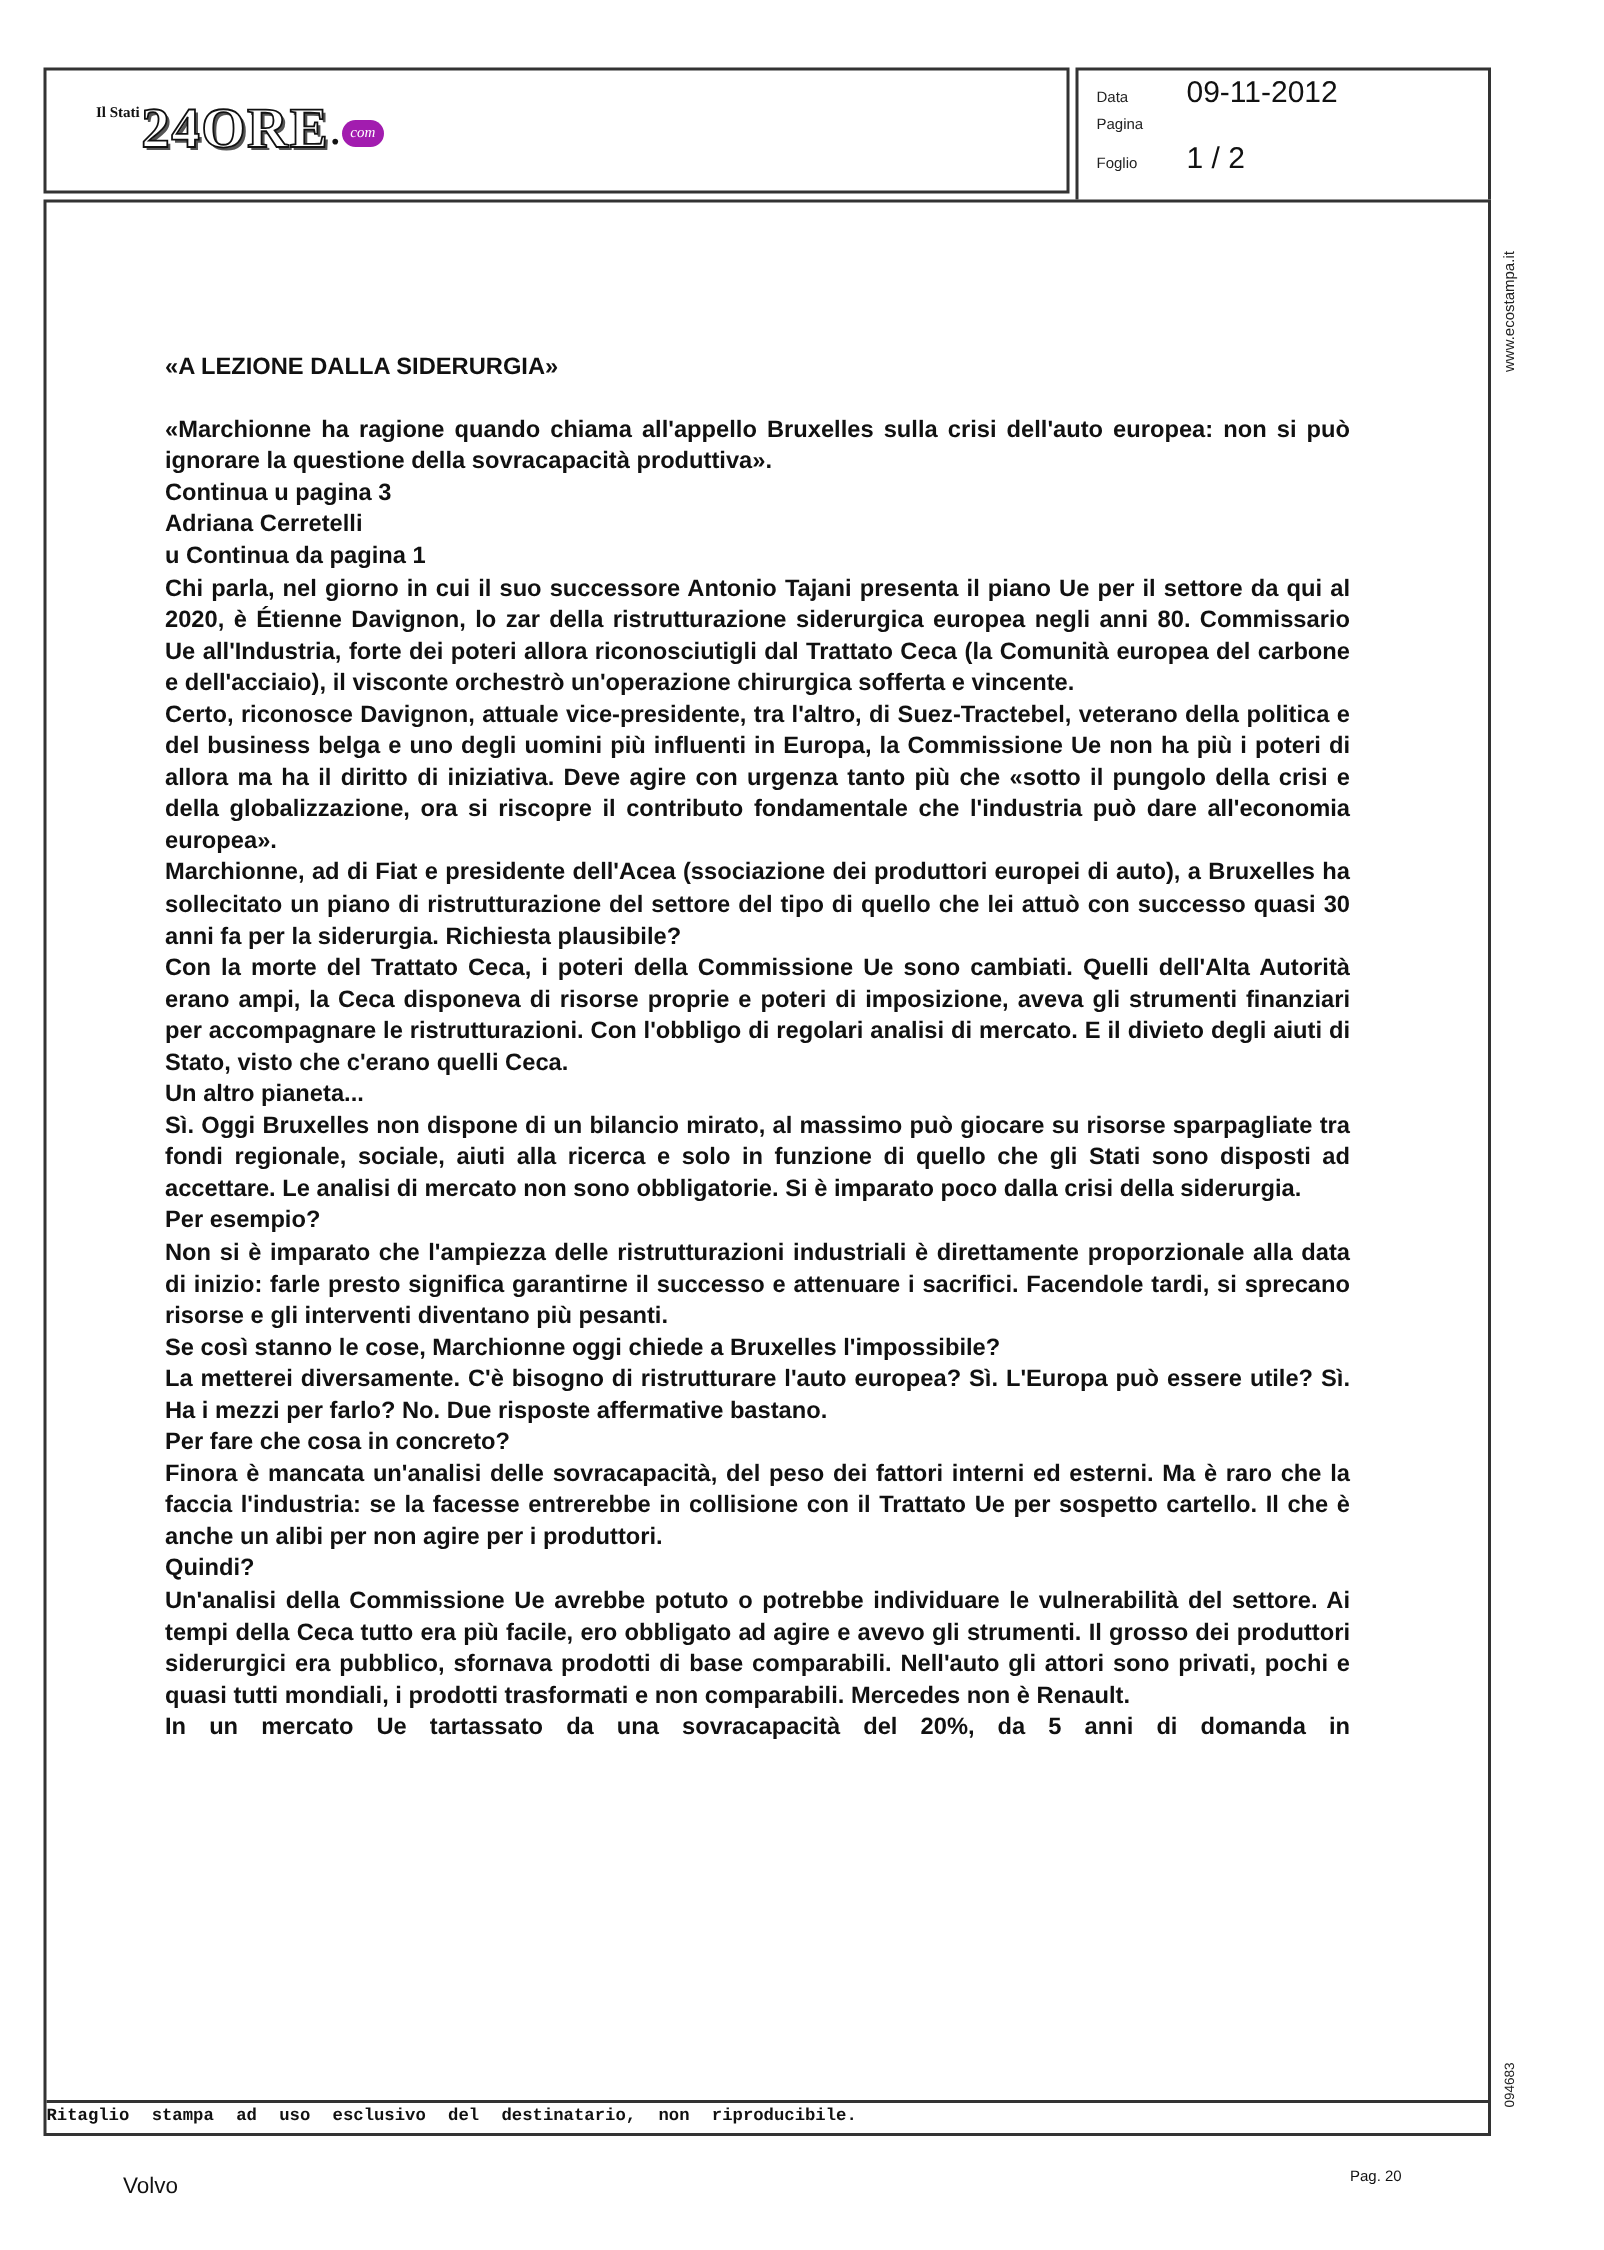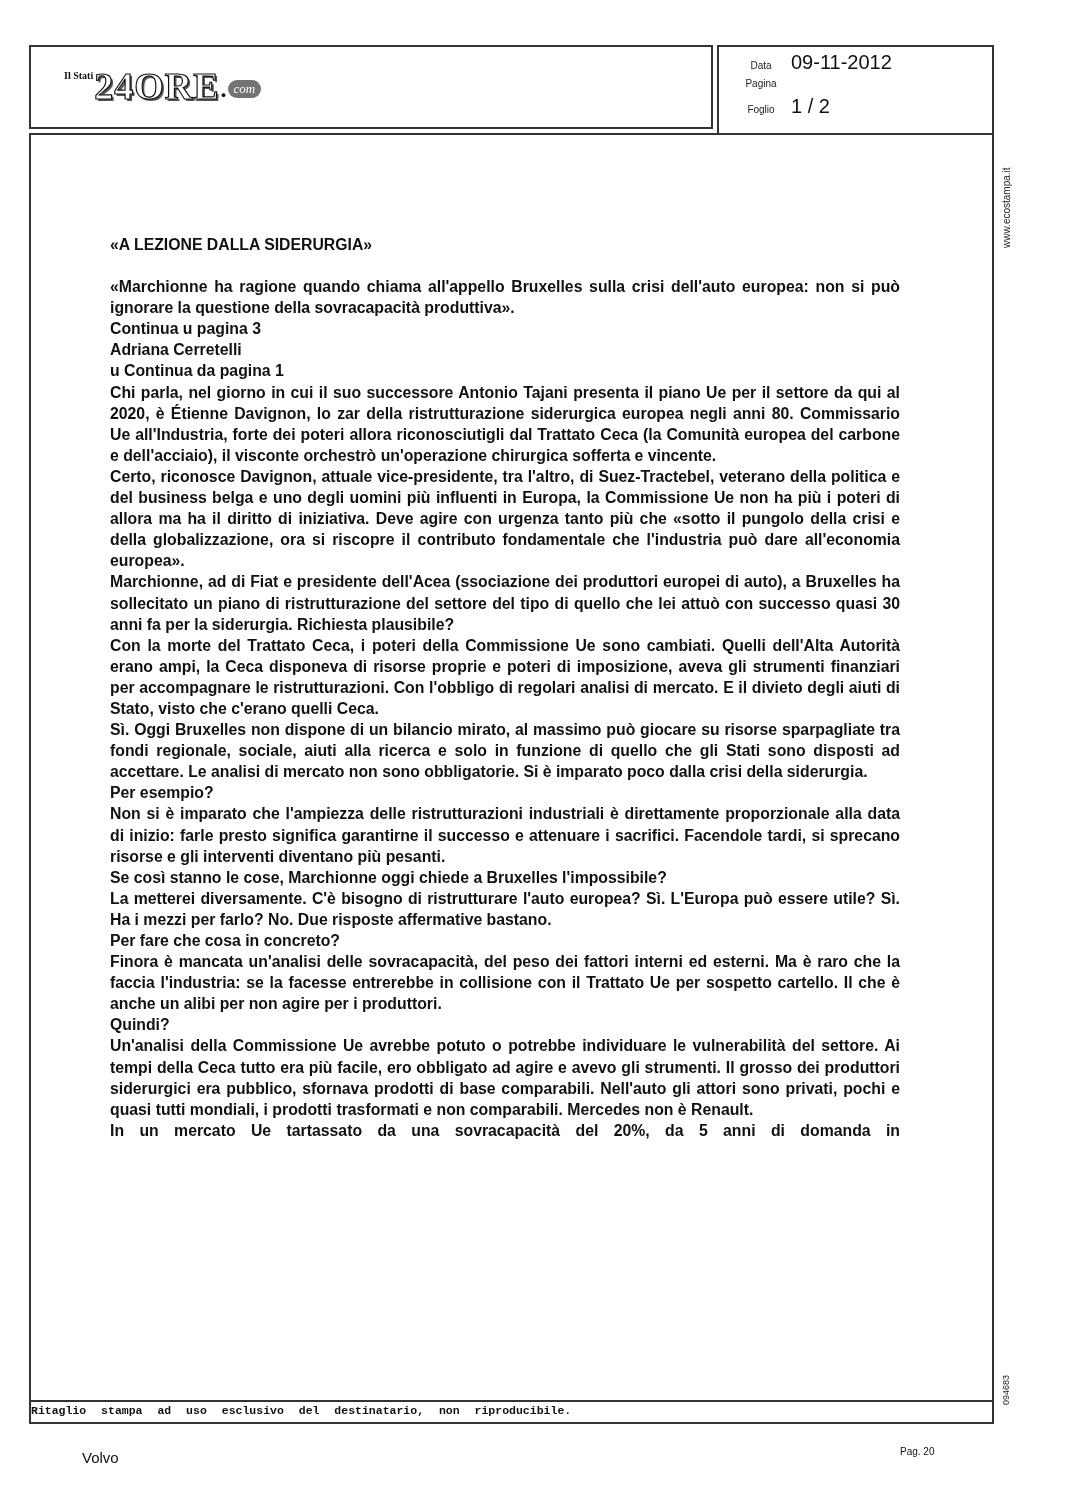--- a/index.html
+++ b/index.html
@@ -1,28 +1,28 @@
 <!DOCTYPE html>
 <html><head>
 <meta charset="utf-8">
 <style>
   html, body { margin: 0; padding: 0; background: #ffffff; }
   body { width: 1069px; height: 1500px; position: relative; overflow: hidden; font-family: "Liberation Sans", sans-serif; color: #111; }
 
   
   .box { position: absolute; border: 2px solid #333; box-sizing: border-box; background: #fff; }
   #logo-box { left: 29px; top: 45px; width: 684px; height: 84px; }
-  #meta-box { left: 717px; top: 45px; width: 277px; height: 99px; text-align: center; }
+  #meta-box { left: 717px; top: 45px; width: 277px; height: 99px; }
 
   .logo { position: absolute; left: 33px; top: 24px; display: flex; align-items: flex-end; }
   .logo .il-sole { font-family: "Liberation Serif", serif; font-weight: bold; font-size: 10px; margin-right: 1px; position: relative; top: -20px; }
   .logo .big { font-family: "Liberation Serif", serif; font-weight: bold; font-size: 38px; letter-spacing: 1px; color: #fff;
     -webkit-text-stroke: 1.2px #111; text-shadow: 2px 2px 0 #555; line-height: 30px; }
   .logo .dot { font-family: "Liberation Serif", serif; font-weight: bold; font-size: 24px; color: #111; line-height: 24px; margin: 0 1px; }
-  .logo .com { background: #737373; color: #fff; font-family: "Liberation Serif", serif; font-style: italic; font-size: 13px; border-radius: 10px; padding: 0 6px; line-height: 18px; margin-bottom: 3px; }
+  .logo .com { background: #a21caf; color: #fff; font-family: "Liberation Serif", serif; font-style: italic; font-size: 10px; border-radius: 10px; padding: 0 6px; line-height: 18px; margin-bottom: 3px; }
 
   .meta-row { position: absolute; left: 12px; display: flex; align-items: baseline; }
   .meta-label { font-size: 10px; color: #222; width: 60px; }
   .meta-value { font-size: 20px; color: #111; }
   #row-data { top: 4px; }
   #row-pagina { top: 31px; }
   #row-foglio { top: 48px; }
 
   
   #main-frame { left: 29px; top: 133px; width: 965px; height: 1291px; }
@@ -81,20 +81,21 @@
 <div id="article">
   <p class="title">«A LEZIONE DALLA SIDERURGIA»</p>
   <p class="p">«Marchionne ha ragione quando chiama all'appello Bruxelles sulla crisi dell'auto europea: non si può ignorare la questione della sovracapacità produttiva».</p>
   <p class="p">Continua u pagina 3</p>
   <p class="p">Adriana Cerretelli</p>
   <p class="p">u Continua da pagina 1</p>
   <p class="p">Chi parla, nel giorno in cui il suo successore Antonio Tajani presenta il piano Ue per il settore da qui al 2020, è Étienne Davignon, lo zar della ristrutturazione siderurgica europea negli anni 80. Commissario Ue all'Industria, forte dei poteri allora riconosciutigli dal Trattato Ceca (la Comunità europea del carbone e dell'acciaio), il visconte orchestrò un'operazione chirurgica sofferta e vincente.</p>
   <p class="p">Certo, riconosce Davignon, attuale vice-presidente, tra l'altro, di Suez-Tractebel, veterano della politica e del business belga e uno degli uomini più influenti in Europa, la Commissione Ue non ha più i poteri di allora ma ha il diritto di iniziativa. Deve agire con urgenza tanto più che «sotto il pungolo della crisi e della globalizzazione, ora si riscopre il contributo fondamentale che l'industria può dare all'economia europea».</p>
   <p class="p">Marchionne, ad di Fiat e presidente dell'Acea (ssociazione dei produttori europei di auto), a Bruxelles ha sollecitato un piano di ristrutturazione del settore del tipo di quello che lei attuò con successo quasi 30 anni fa per la siderurgia. Richiesta plausibile?</p>
   <p class="p">Con la morte del Trattato Ceca, i poteri della Commissione Ue sono cambiati. Quelli dell'Alta Autorità erano ampi, la Ceca disponeva di risorse proprie e poteri di imposizione, aveva gli strumenti finanziari per accompagnare le ristrutturazioni. Con l'obbligo di regolari analisi di mercato. E il divieto degli aiuti di Stato, visto che c'erano quelli Ceca.</p>
+  <p class="p">Un altro pianeta...</p>
   <p class="p">Sì. Oggi Bruxelles non dispone di un bilancio mirato, al massimo può giocare su risorse sparpagliate tra fondi regionale, sociale, aiuti alla ricerca e solo in funzione di quello che gli Stati sono disposti ad accettare. Le analisi di mercato non sono obbligatorie. Si è imparato poco dalla crisi della siderurgia.</p>
   <p class="p">Per esempio?</p>
   <p class="p">Non si è imparato che l'ampiezza delle ristrutturazioni industriali è direttamente proporzionale alla data di inizio: farle presto significa garantirne il successo e attenuare i sacrifici. Facendole tardi, si sprecano risorse e gli interventi diventano più pesanti.</p>
   <p class="p">Se così stanno le cose, Marchionne oggi chiede a Bruxelles l'impossibile?</p>
   <p class="p">La metterei diversamente. C'è bisogno di ristrutturare l'auto europea? Sì. L'Europa può essere utile? Sì. Ha i mezzi per farlo? No. Due risposte affermative bastano.</p>
   <p class="p">Per fare che cosa in concreto?</p>
   <p class="p">Finora è mancata un'analisi delle sovracapacità, del peso dei fattori interni ed esterni. Ma è raro che la faccia l'industria: se la facesse entrerebbe in collisione con il Trattato Ue per sospetto cartello. Il che è anche un alibi per non agire per i produttori.</p>
   <p class="p">Quindi?</p>
   <p class="p">Un'analisi della Commissione Ue avrebbe potuto o potrebbe individuare le vulnerabilità del settore. Ai tempi della Ceca tutto era più facile, ero obbligato ad agire e avevo gli strumenti. Il grosso dei produttori siderurgici era pubblico, sfornava prodotti di base comparabili. Nell'auto gli attori sono privati, pochi e quasi tutti mondiali, i prodotti trasformati e non comparabili. Mercedes non è Renault.</p>
   <p class="p" style="text-align-last: justify;">In un mercato Ue tartassato da una sovracapacità del 20%, da 5 anni di domanda in</p>

